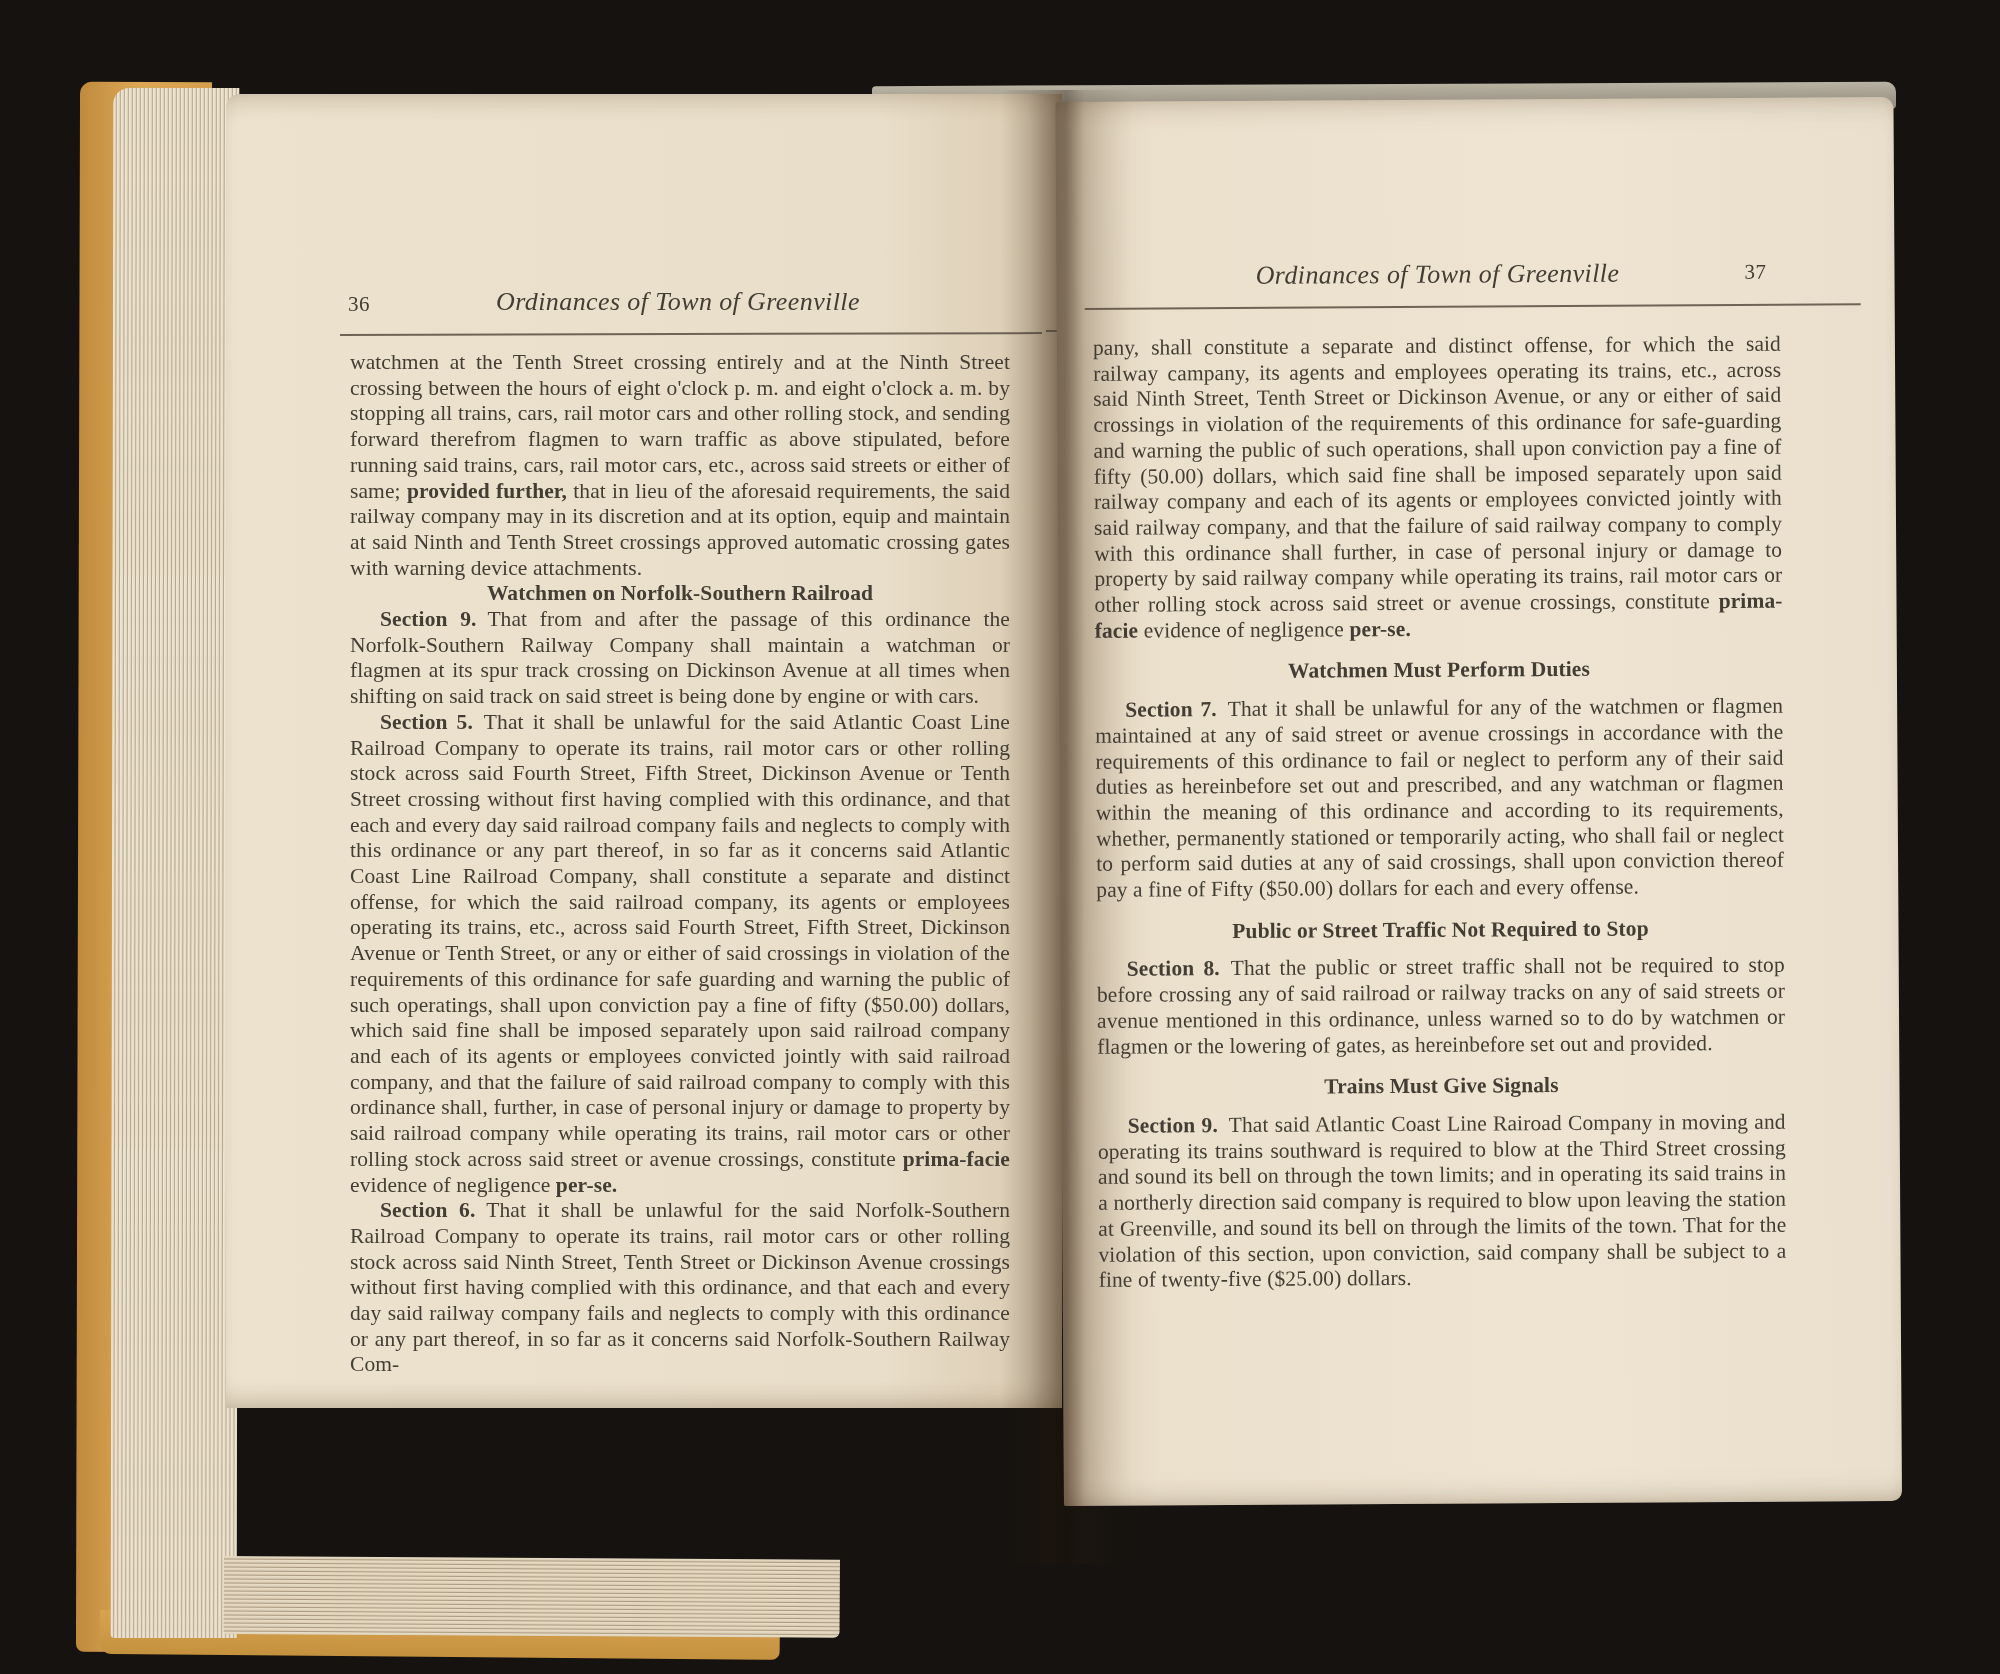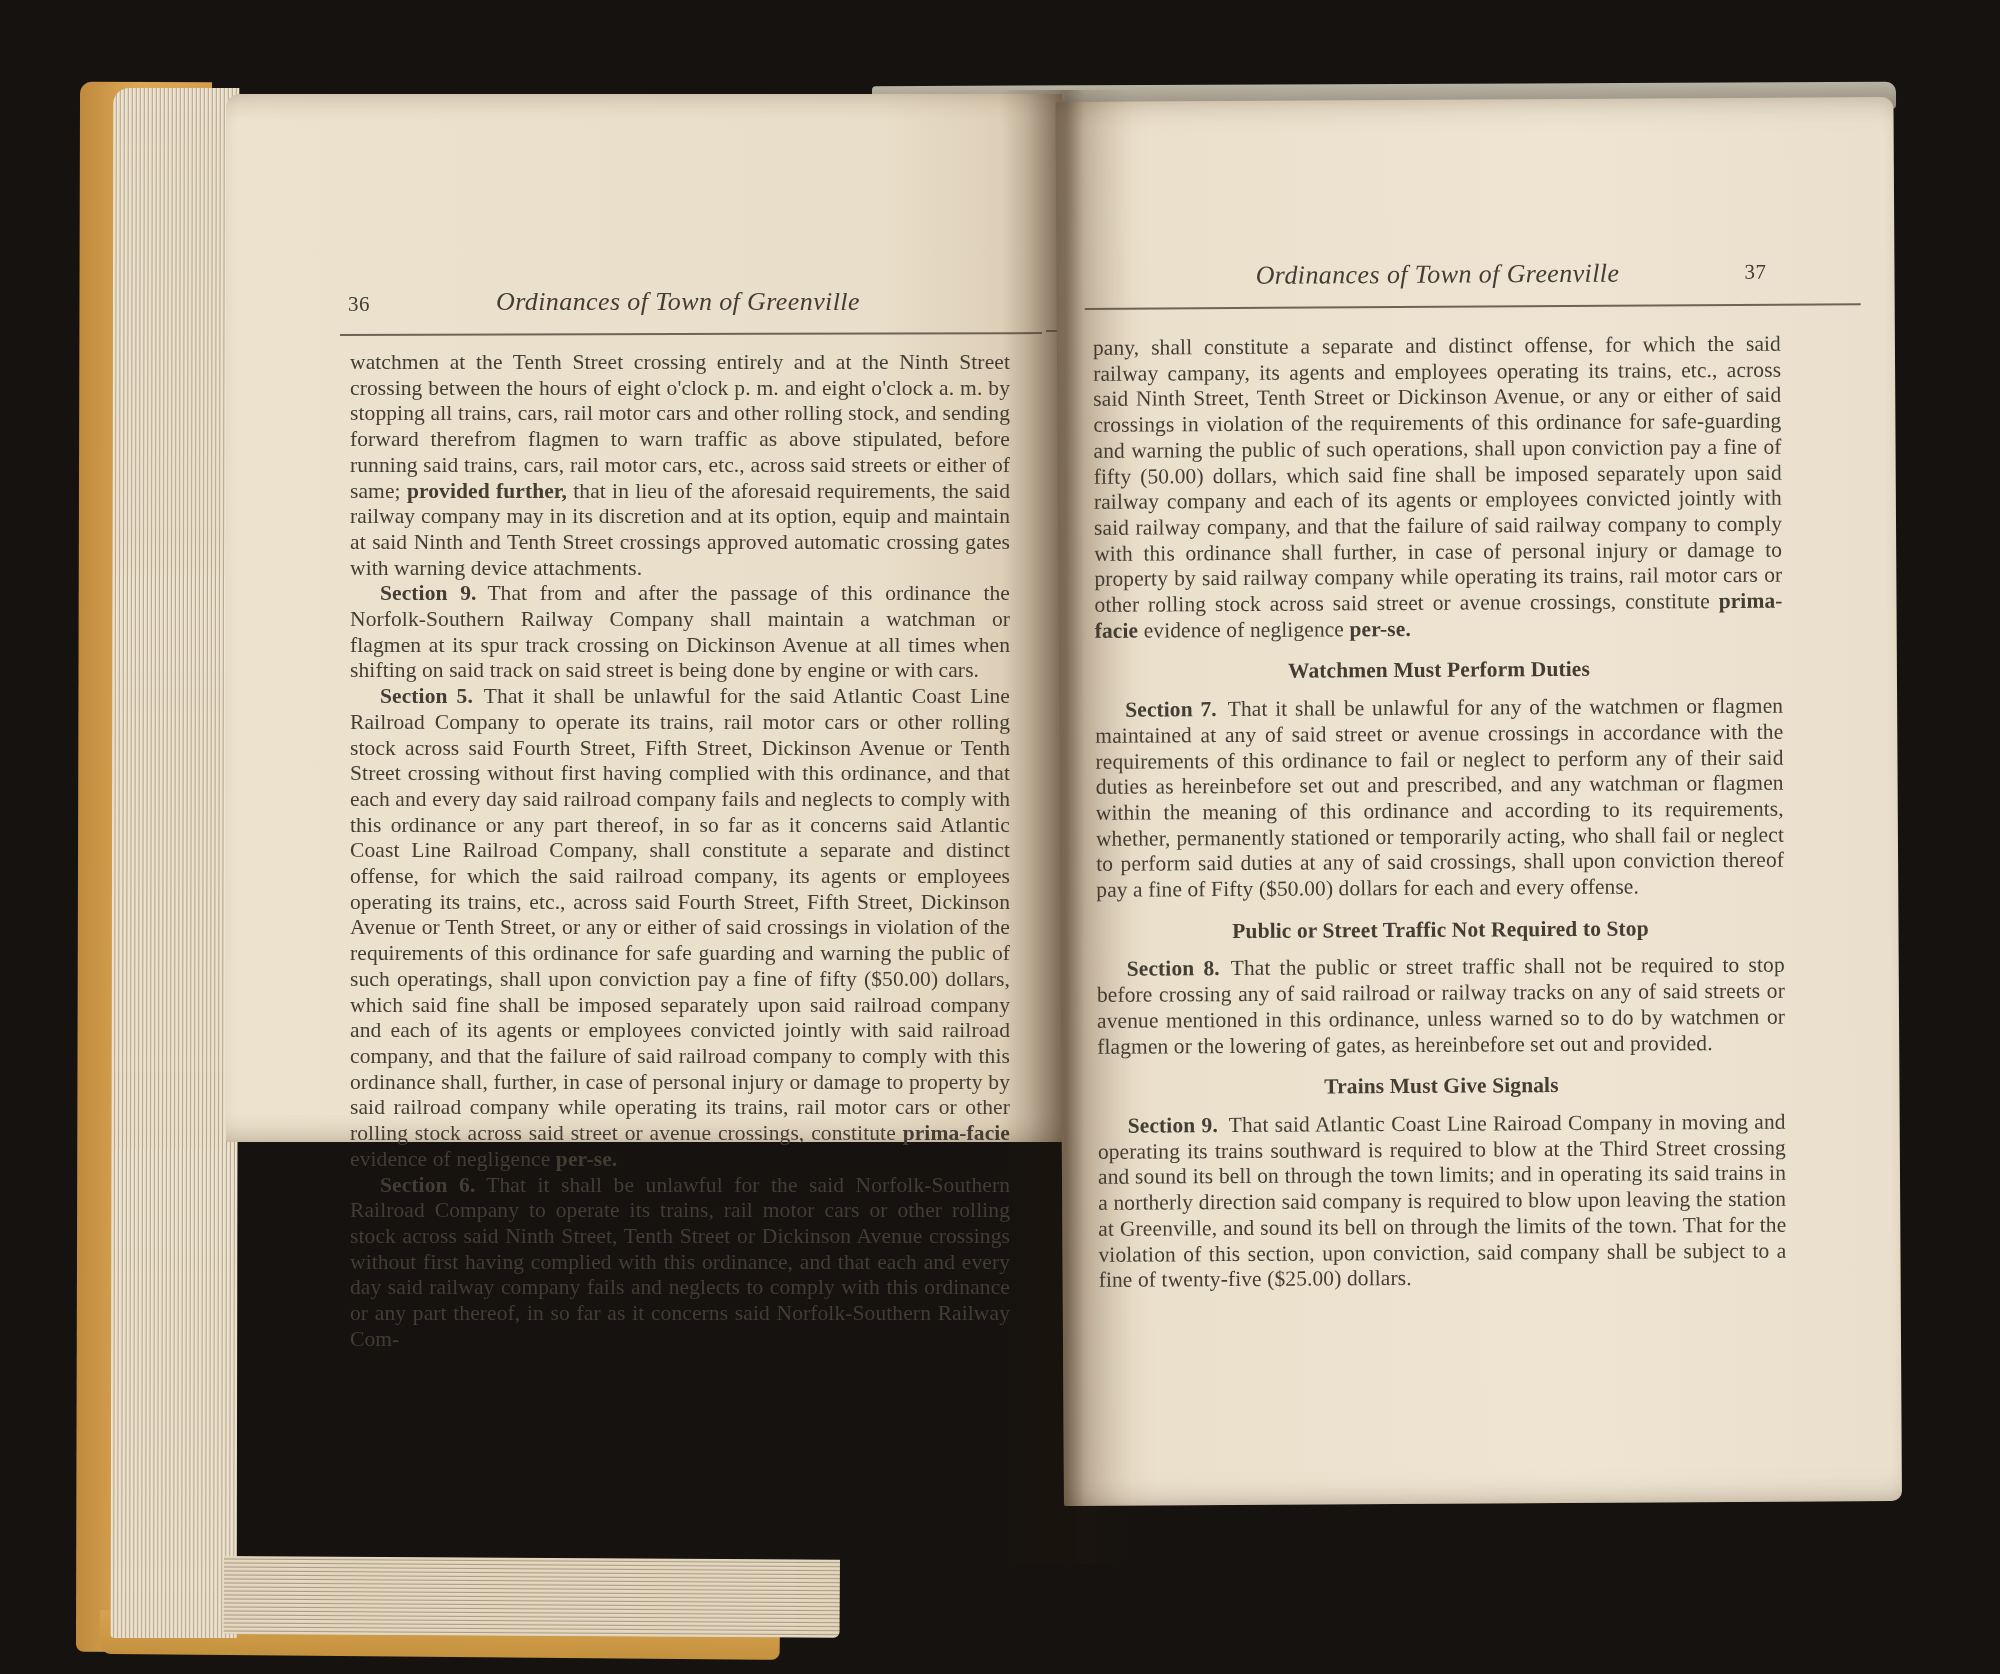--- a/index.html
+++ b/index.html
@@ -19,21 +19,21 @@
     background:repeating-linear-gradient(180deg,#e7dcc6 0px,#ddd0b8 2px,#ab9a7f 3px,#e4d9c2 4px);
     transform:rotate(.35deg);transform-origin:left top;border-radius:0 0 6px 4px;}
   .board-edge-top{position:absolute;left:872px;top:84px;width:1024px;height:27px;
     background:linear-gradient(180deg,#b9b3a4,#91897a);border-radius:4px 10px 4px 4px;
     transform:rotate(-.25deg);}
   .gutter-shadow{position:absolute;left:1000px;top:90px;width:132px;height:1474px;
     background:linear-gradient(90deg,rgba(40,25,12,0) 0%,rgba(40,25,12,.26) 38%,rgba(30,18,8,.34) 50%,rgba(60,40,20,.12) 64%,rgba(40,25,12,0) 100%);
     pointer-events:none;z-index:5;}
   
   .page{position:absolute;color:#433d34;}
-  .page-left{left:226px;top:94px;width:836px;height:1048px;
+  .page-left{left:226px;top:94px;width:836px;height:1314px;
     background:linear-gradient(90deg,#ece2cd 0%,#e9dec9 78%,#dccdb4 96%,#c8b79c 100%);
     border-radius:14px 0 0 2px;
     box-shadow:inset -26px 0 40px -18px rgba(90,65,40,.45), inset 0 -16px 26px -16px rgba(90,65,40,.28), inset 0 18px 26px -20px rgba(90,65,40,.22);}
   .page-right{left:1058px;top:100px;width:838px;height:1404px;
     background:linear-gradient(90deg,#c6b59b 0%,#ddcfb8 3%,#ebe0cc 11%,#eee4d1 60%,#e9dfcc 100%);
     border-radius:2px 12px 10px 2px;transform:rotate(-.35deg);transform-origin:40% 30%;
     box-shadow:inset 32px 0 46px -22px rgba(90,65,40,.5), inset 0 16px 26px -18px rgba(90,65,40,.25), inset 0 -14px 24px -16px rgba(90,65,40,.3);}
   
   .page-num{position:absolute;font-size:21px;letter-spacing:.5px;}
   .num-36{top:198px;left:122px;}
@@ -67,20 +67,21 @@
   <div class="page-stack-bottom"></div>
   <div class="board-edge-top"></div>
 
   <div class="page page-left">
     <div class="page-num num-36">36</div>
     <div class="running-title title-left">Ordinances of Town of Greenville</div>
     <div class="header-rule rule-left"></div>
     <div class="rule-left-dash"></div>
     <div class="page-body body-left">
         <p class="para"><span>watchmen at the Tenth Street crossing entirely and at the Ninth Street crossing between the hours of eight o'clock p. m. and eight o'clock a. m. by stopping all trains, cars, rail motor cars and other rolling stock, and sending forward therefrom flagmen to warn traffic as above stipulated, before running said trains, cars, rail motor cars, etc., across said streets or either of same; </span><span class="b">provided further,</span><span> that in lieu of the aforesaid requirements, the said railway company may in its discretion and at its option, equip and maintain at said Ninth and Tenth Street crossings approved automatic crossing gates with warning device attachments.</span></p>
+        <div class="sec-heading"><span>Watchmen on Norfolk-Southern Railroad</span></div>
         <p class="para indent"><span class="b">Section 9.</span><span> That from and after the passage of this ordinance the Norfolk-Southern Railway Company shall maintain a watchman or flagmen at its spur track crossing on Dickinson Avenue at all times when shifting on said track on said street is being done by engine or with cars.</span></p>
         <p class="para indent"><span class="b">Section 5.</span><span> That it shall be unlawful for the said Atlantic Coast Line Railroad Company to operate its trains, rail motor cars or other rolling stock across said Fourth Street, Fifth Street, Dickinson Avenue or Tenth Street crossing without first having complied with this ordinance, and that each and every day said railroad company fails and neglects to comply with this ordinance or any part thereof, in so far as it concerns said Atlantic Coast Line Railroad Company, shall constitute a separate and distinct offense, for which the said railroad company, its agents or employees operating its trains, etc., across said Fourth Street, Fifth Street, Dickinson Avenue or Tenth Street, or any or either of said crossings in violation of the requirements of this ordinance for safe guarding and warning the public of such operatings, shall upon conviction pay a fine of fifty ($50.00) dollars, which said fine shall be imposed separately upon said railroad company and each of its agents or employees convicted jointly with said railroad company, and that the failure of said railroad company to comply with this ordinance shall, further, in case of personal injury or damage to property by said railroad company while operating its trains, rail motor cars or other rolling stock across said street or avenue crossings, constitute </span><span class="b">prima-facie</span><span> evidence of negligence </span><span class="b">per-se.</span></p>
         <p class="para indent"><span class="b">Section 6.</span><span> That it shall be unlawful for the said Norfolk-Southern Railroad Company to operate its trains, rail motor cars or other rolling stock across said Ninth Street, Tenth Street or Dickinson Avenue crossings without first having complied with this ordinance, and that each and every day said railway company fails and neglects to comply with this ordinance or any part thereof, in so far as it concerns said Norfolk-Southern Railway Com-</span></p>
       </div>
   </div>
 
   <div class="page page-right">
     <div class="running-title title-right">Ordinances of Town of Greenville</div>
     <div class="page-num num-37">37</div>
     <div class="header-rule rule-right"></div>

